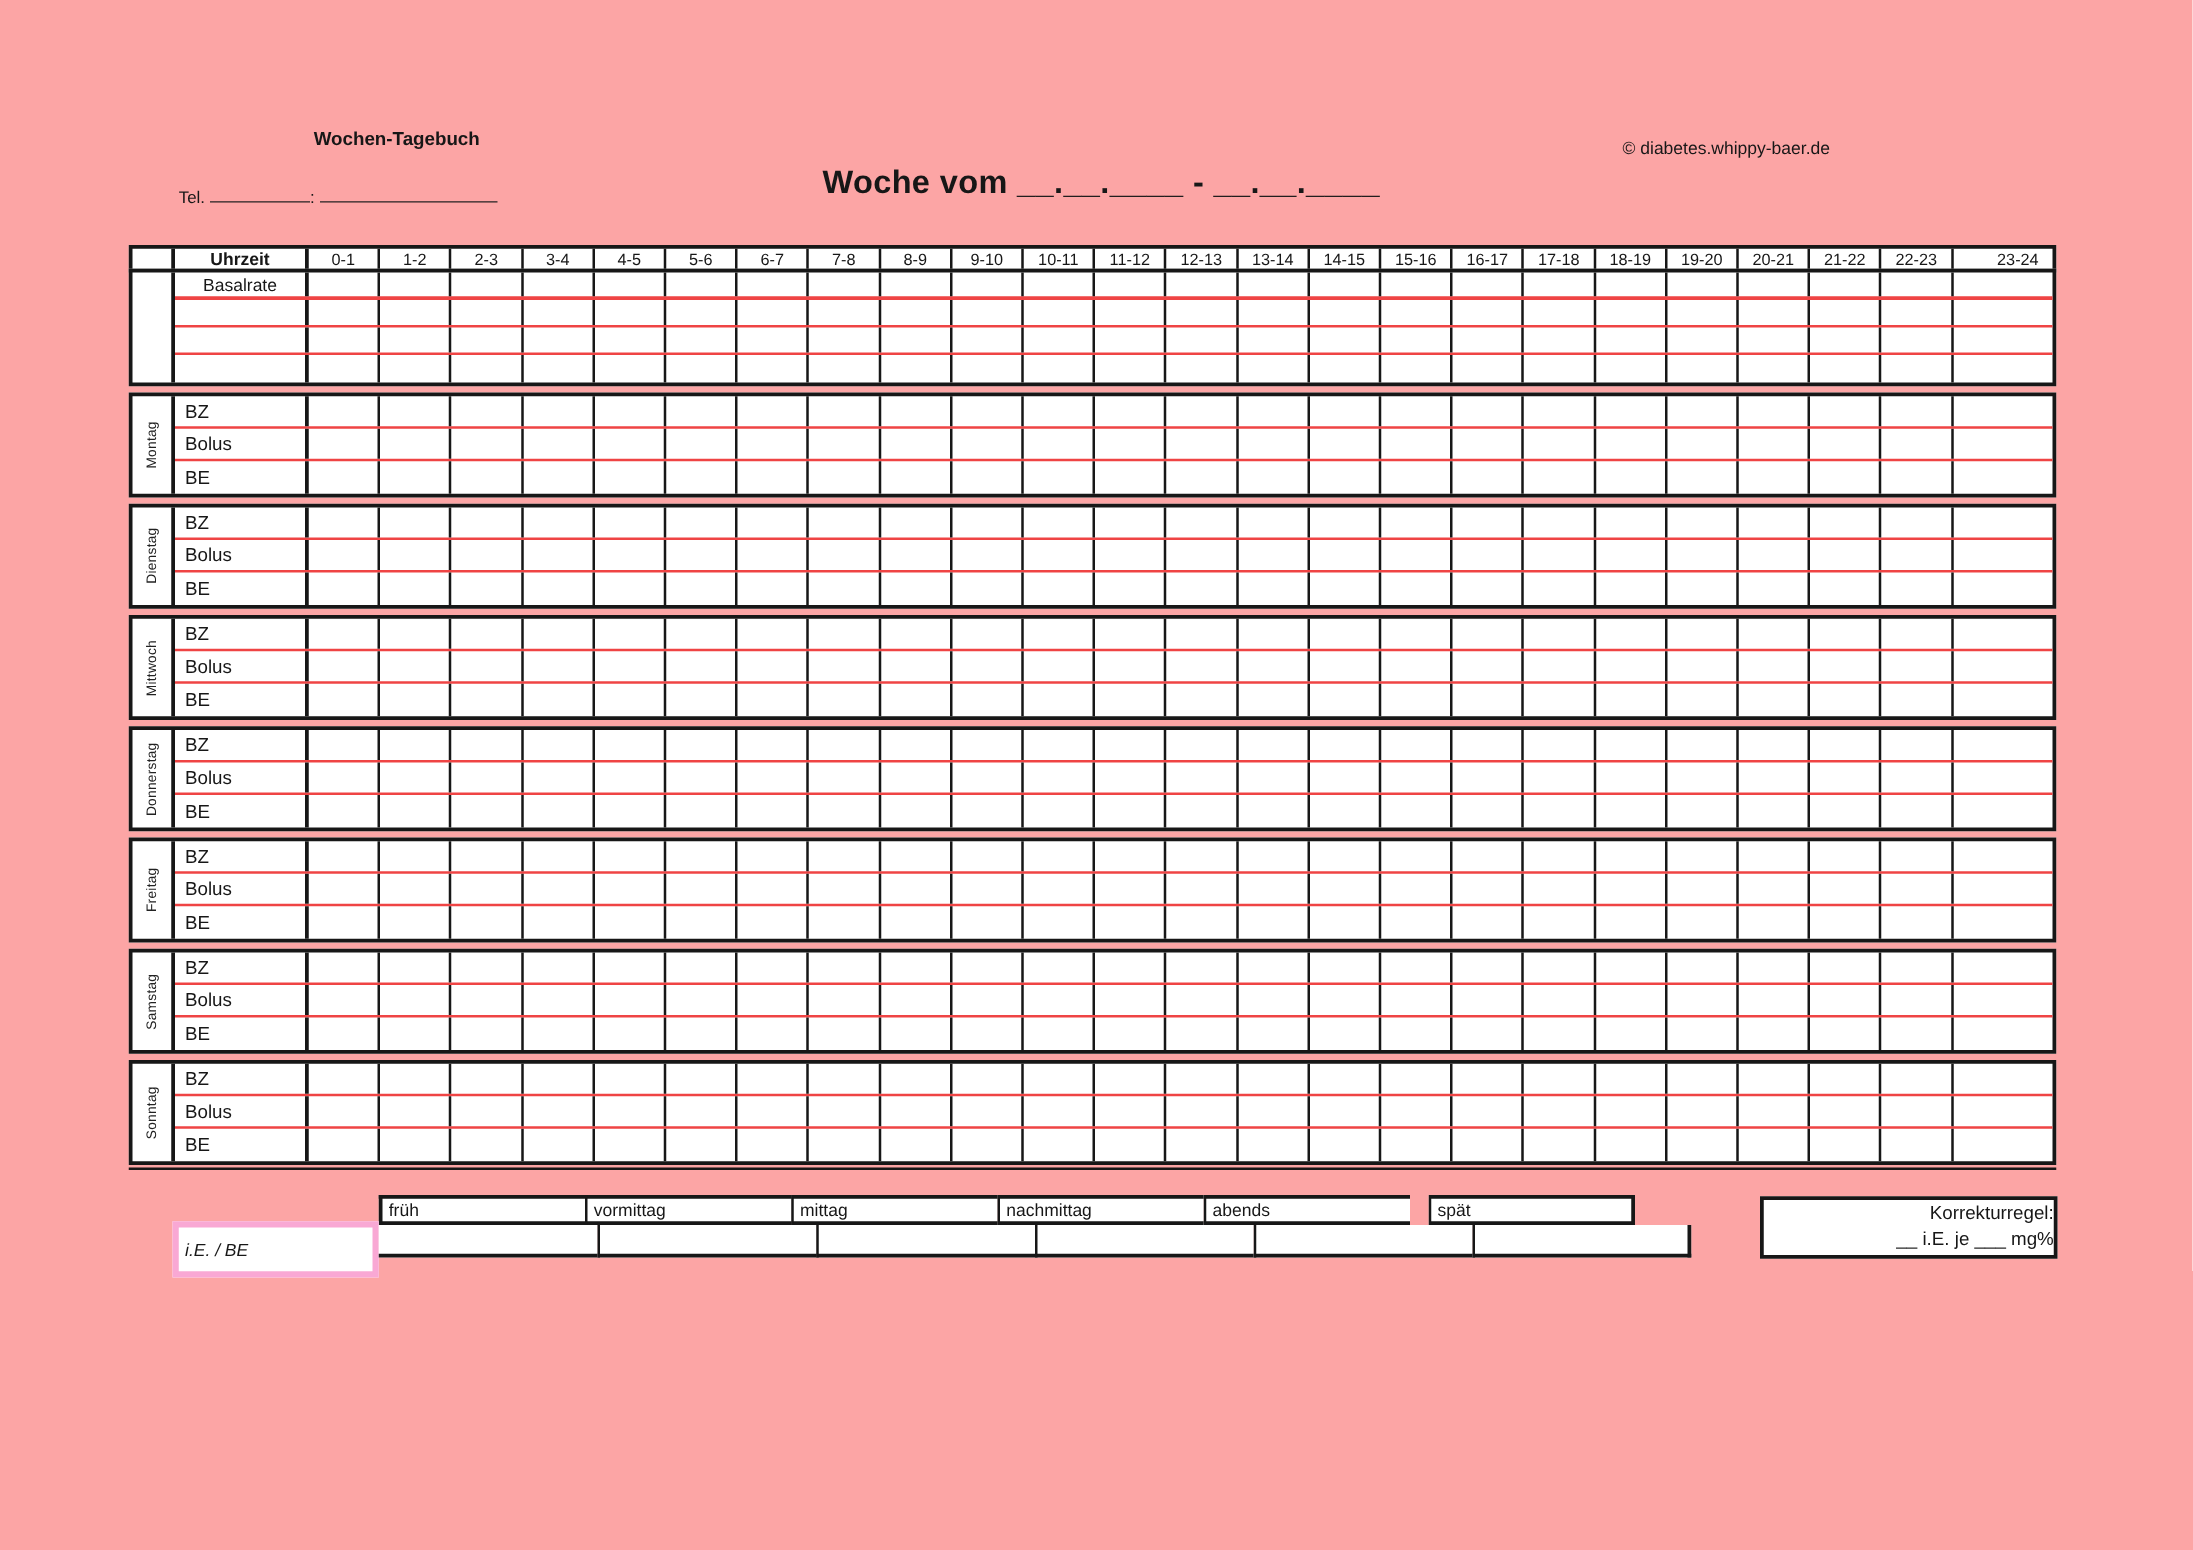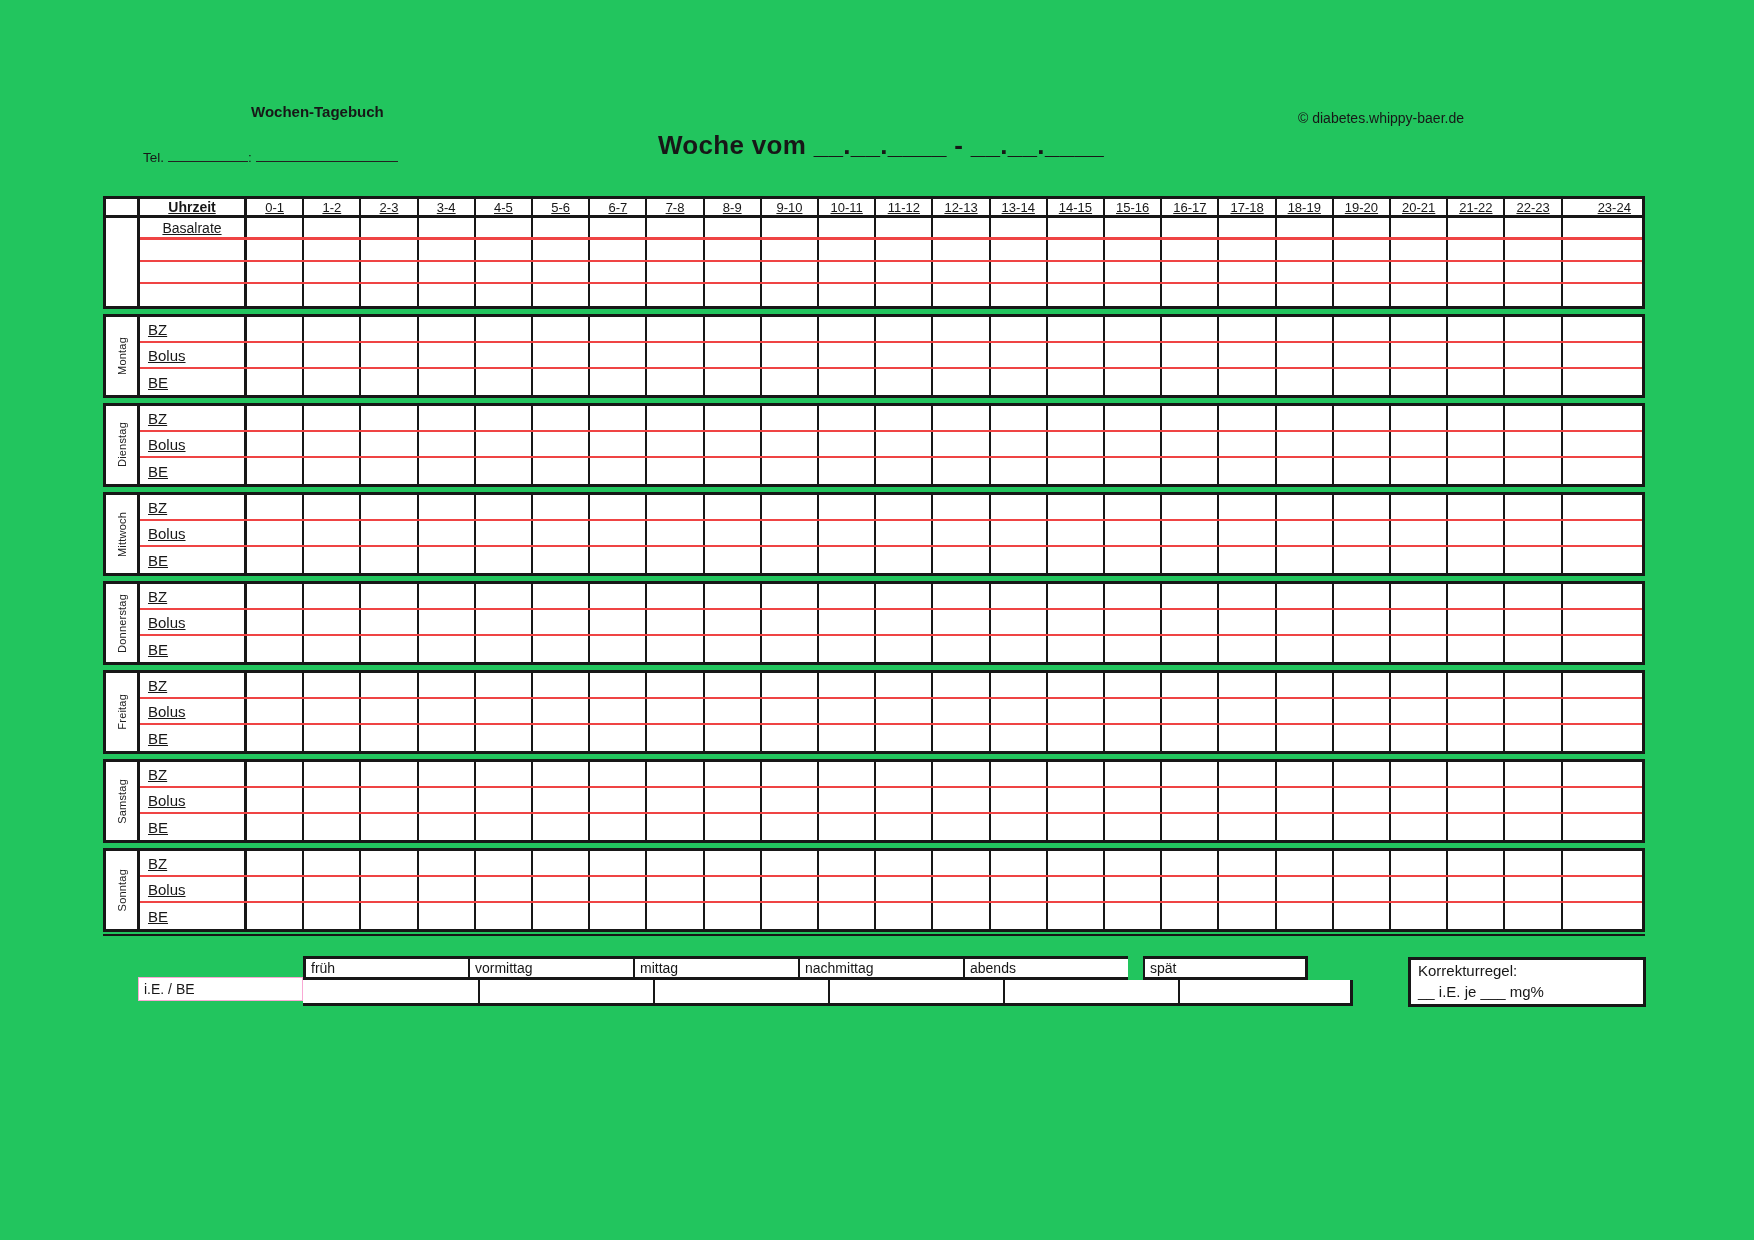--- a/index.html
+++ b/index.html
@@ -1,24 +1,25 @@
 <!DOCTYPE html>
 <html><head>
 <meta charset="utf-8">
 <style>
   * { box-sizing: border-box; margin: 0; padding: 0; }
   html, body { background: #ffffff; }
   .page {
     position: relative;
     width: 1754px;
     height: 1240px;
-    background: #22c55e;
+    background: #fca5a5;
     font-family: "Liberation Sans", sans-serif;
     color: #171717;
     overflow: hidden;
+    text-align: right;
   }
 
   
   .form-title { position: absolute; left: 251px; top: 103px; font-size: 15px; font-weight: bold; }
   .copyright  { position: absolute; left: 1298px; top: 110px; font-size: 14px; }
   .tel-line   { position: absolute; left: 143px; top: 149px; font-size: 13.5px; }
   .blank { display: inline-block; border-bottom: 1.5px solid #222; height: 13px; vertical-align: baseline; }
   .b1 { width: 80px; margin-left: 4px; }
   .b2 { width: 142px; margin-left: 4px; }
   .week-title { position: absolute; left: 658px; top: 130px; font-size: 26px; font-weight: bold; letter-spacing: .3px; }
@@ -29,21 +30,21 @@
   .header-block { height: 22px; }
   .basal-block  { margin-top: -3px; }
   .day-block    { margin-top: 5px; }
 
   .side {
     width: 34px; border-right: 3px solid #171717;
     display: flex; align-items: center; justify-content: center;
   }
   .day-name { writing-mode: vertical-rl; transform: rotate(180deg); font-size: 11px; color: #222; letter-spacing: .2px; }
 
-  .rows { flex: 1; display: flex; flex-direction: column; text-decoration: underline; }
+  .rows { flex: 1; display: flex; flex-direction: column; }
   .row  { display: flex; border-bottom: 2px solid #ef4444; }
   .row:last-child { border-bottom: none; }
   .hrow { height: 16px; }
   .brow { height: 22px; }
   .brow.first { border-bottom-width: 3px; }
   .drow { height: 26px; }
 
   .rlabel {
     width: 107px; border-right: 3px solid #171717;
     font-size: 14px; display: flex; align-items: center; justify-content: center;
@@ -66,22 +67,22 @@
   .sheads, .scells { display: flex; }
   .sum-h {
     width: 165px; border: solid #171717; border-width: 3px 0 3px 2px;
     display: flex; align-items: center; padding-left: 5px; background: #fff;
     overflow: hidden; white-space: nowrap;
   }
   .sum-h:first-child { border-left-width: 3px; }
   .sum-h:last-child  { border-right-width: 3px; margin-left: 15px; }
   .srow2 { display: flex; align-items: flex-start; }
   .sum-label {
-    width: 165px; height: 24px; margin-top: -3px;
-    border: 1px solid #f9a8d4; display: flex; align-items: center; padding-left: 5px; background: #fff;
+    width: 165px; height: 45px; margin-top: -3px;
+    border: 5px solid #f9a8d4; display: flex; align-items: center; padding-left: 5px; background: #fff; font-style: italic;
   }
   .sum-d { width: 175px; height: 26px; border: solid #171717; border-width: 0 0 3px 2px; background: #fff; }
   .sum-d:first-child { border-left-width: 0; }
   .sum-d:last-child  { border-right-width: 3px; }
 
   
   .korrektur {
     position: absolute; left: 1408px; top: 957px; width: 238px; height: 50px;
     border: 3px solid #171717; font-size: 15px; line-height: 21px;
     padding: 0 0 0 7px; background: #fff;

